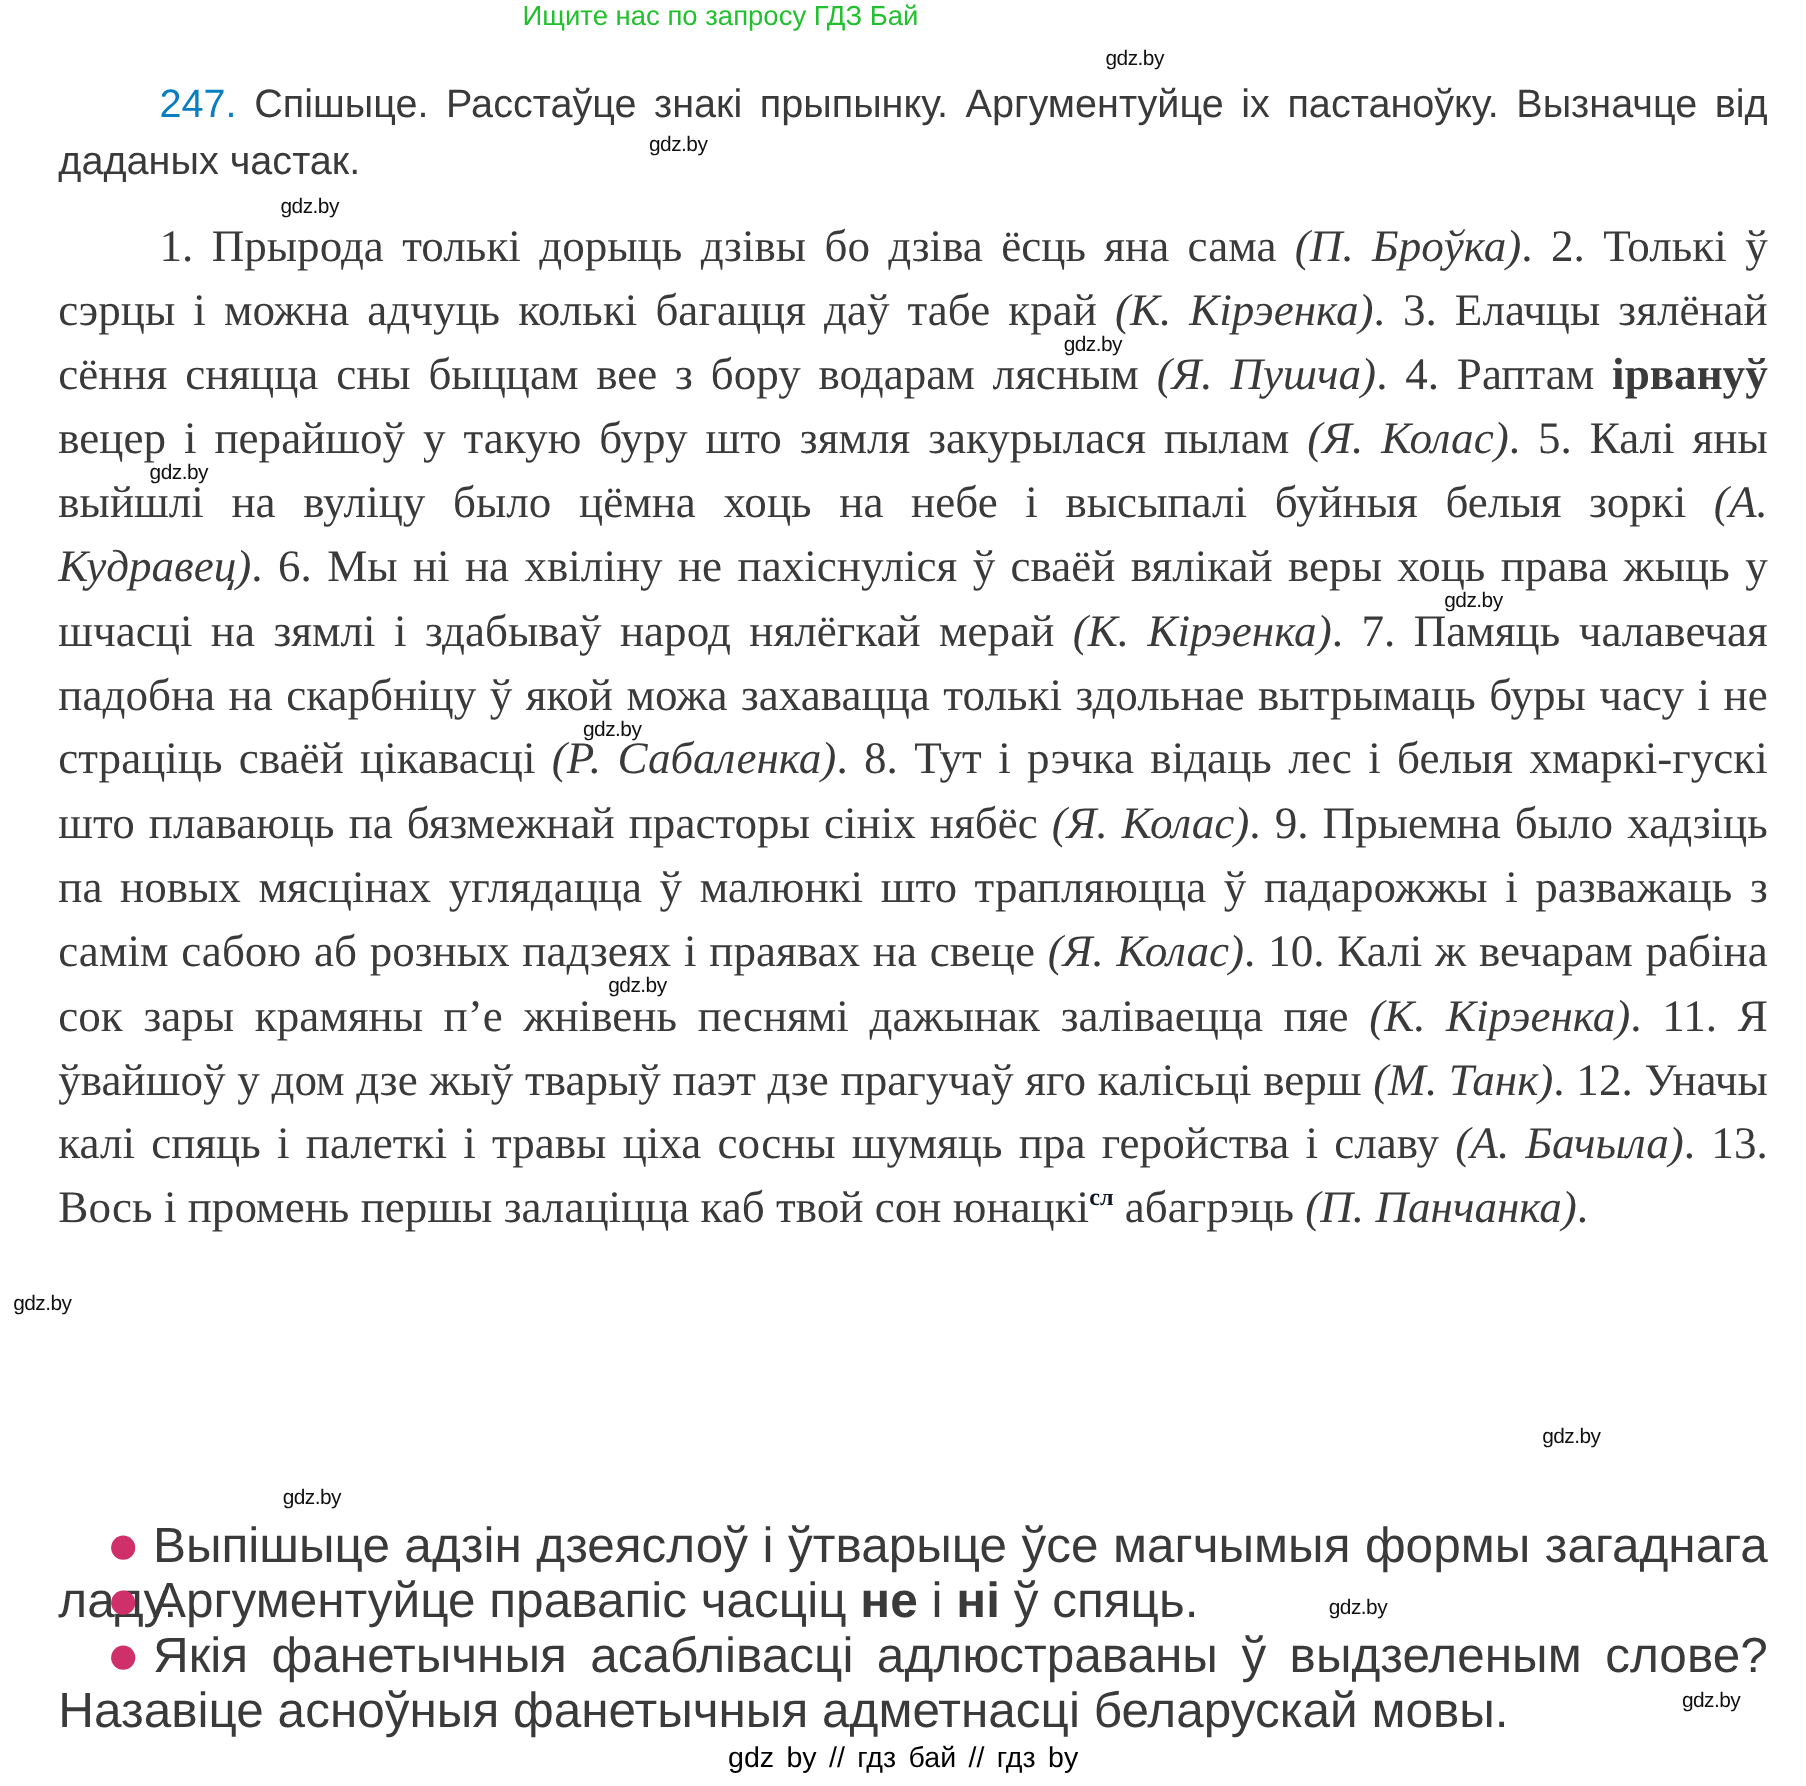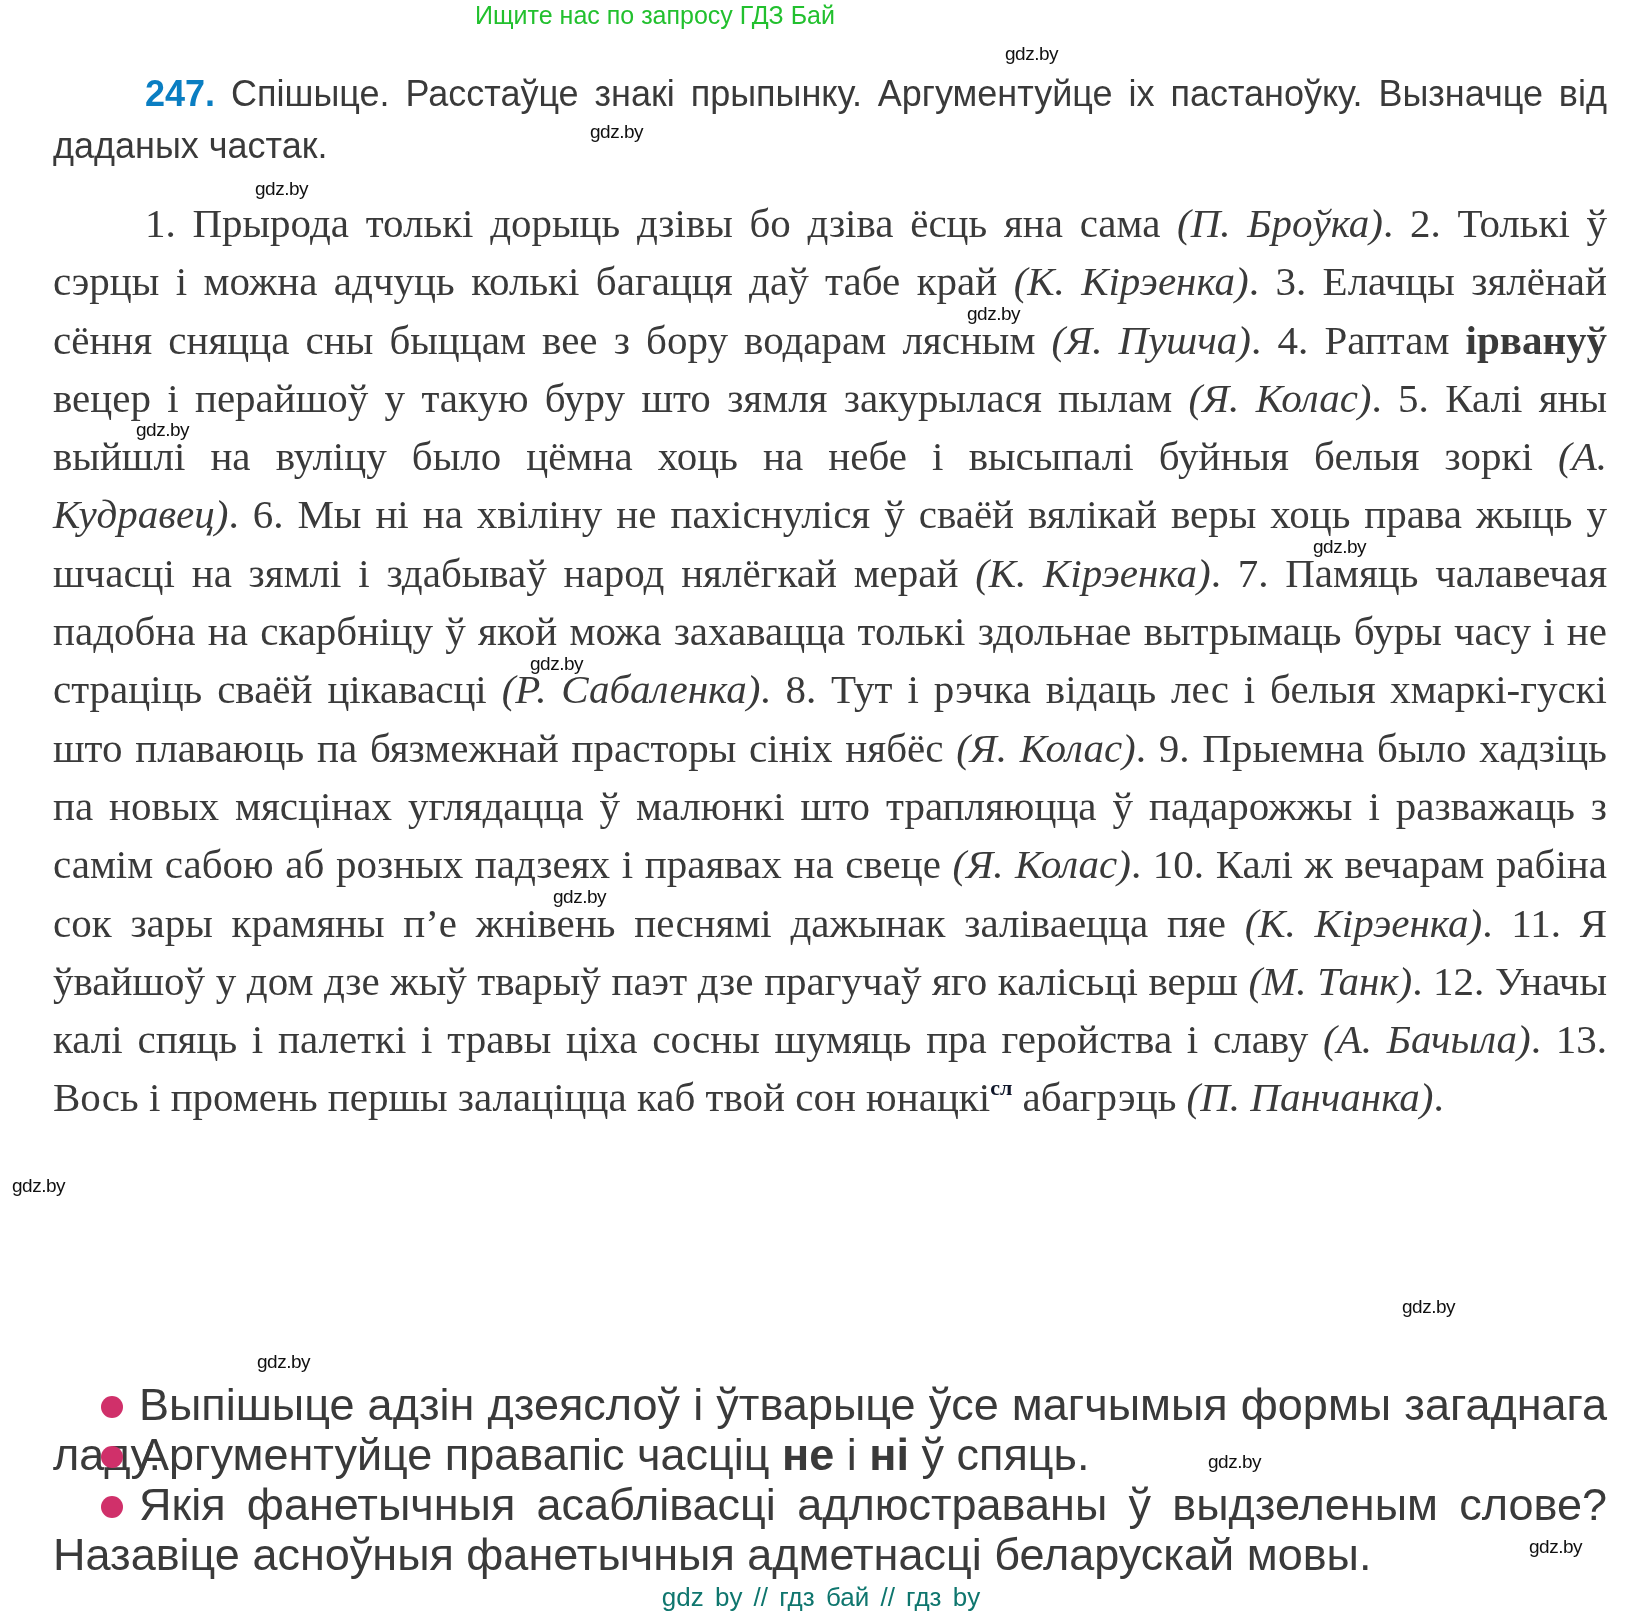--- a/index.html
+++ b/index.html
@@ -11,42 +11,42 @@
   }
   .wm {
     position: absolute; font-family: "Liberation Sans", sans-serif;
     font-size: 19px; color: #111; line-height: 28px; letter-spacing: -0.5px;
   }
   .task {
     position: absolute; left: 53px; top: 68px; width: 1554px;
     font-family: "Liberation Sans", sans-serif; font-size: 36px; line-height: 52px;
     color: #3a3a3a; text-align: justify; text-indent: 92px;
   }
-  .task .num { color: #0a7ec2; font-weight: bold; }
+  .task .num { color: #0a7ec2; font-weight: normal; }
   .body-text {
     position: absolute; left: 53px; top: 194px; width: 1554px;
     font-family: "Liberation Serif", serif; font-size: 41px; line-height: 58.3px;
     color: #3a3a3a; text-align: justify; text-indent: 92px;
   }
   .body-text i { font-style: italic; }
   .body-text b { font-weight: bold; }
   .sup { color: #0f172a; font-weight: bold; font-size: 22px; vertical-align: 16px; line-height: 0; }
   .q {
     position: absolute; left: 53px; width: 1554px;
     font-family: "Liberation Sans", sans-serif; font-size: 45px; line-height: 50px;
     color: #3a3a3a; text-align: justify;
   }
   .bullet {
     display: inline-block; width: 22px; height: 22px; border-radius: 50%;
     background: #d0306a; margin-left: 48px; margin-right: 16px; vertical-align: 2px;
   }
   .q b { font-weight: bold; }
   .footer {
     position: absolute; top: 1582px; left: 0; width: 1642px; text-align: center;
-    font-family: "Liberation Sans", sans-serif; font-size: 26px; color: #0f766e;
+    font-family: "Liberation Sans", sans-serif; font-size: 26px; color: #000000;
     word-spacing: 4px;
   }
 </style>
 </head>
 <body>
 
 <div class="banner">Ищите нас по запросу ГДЗ Бай</div>
 
 <div class="task"><span class="num">247.</span> <span>Спішыце. Расстаўце знакі прыпынку. Аргументуйце іх пастаноўку. Вызначце від даданых частак.</span></div>
 

